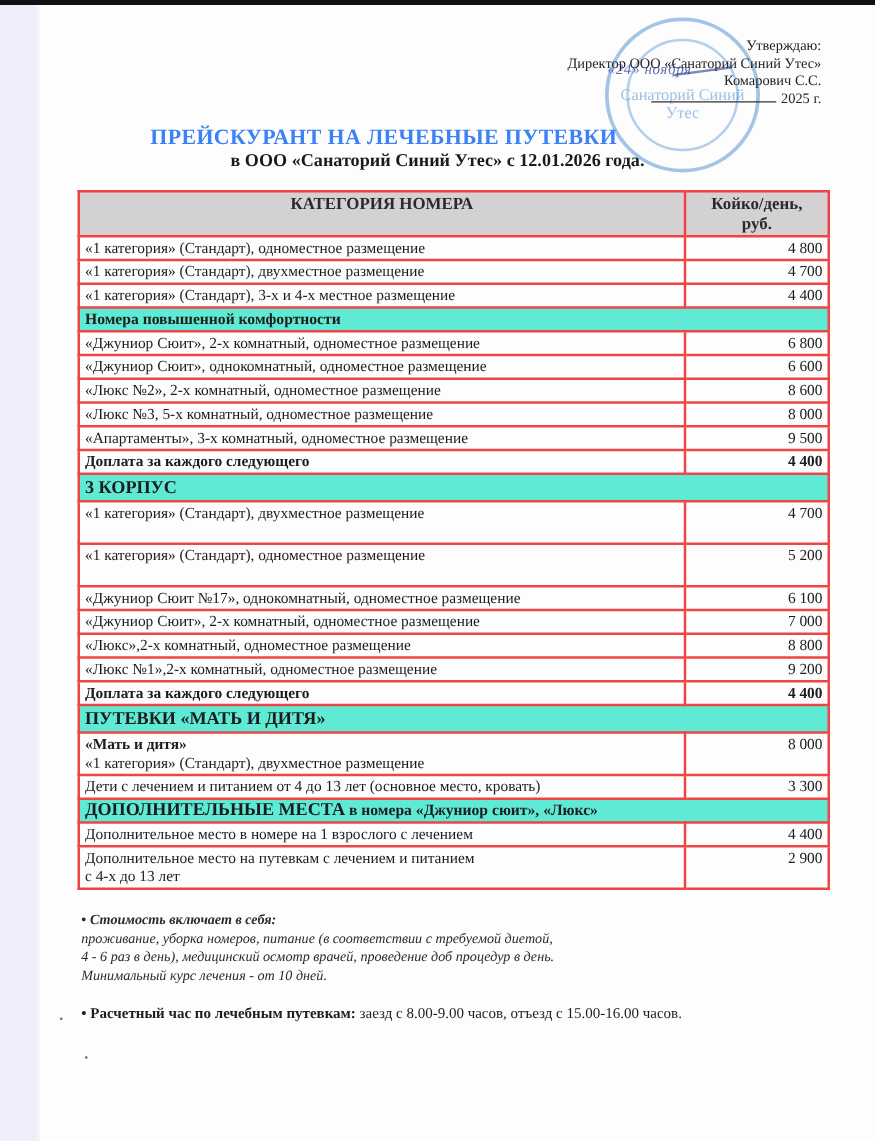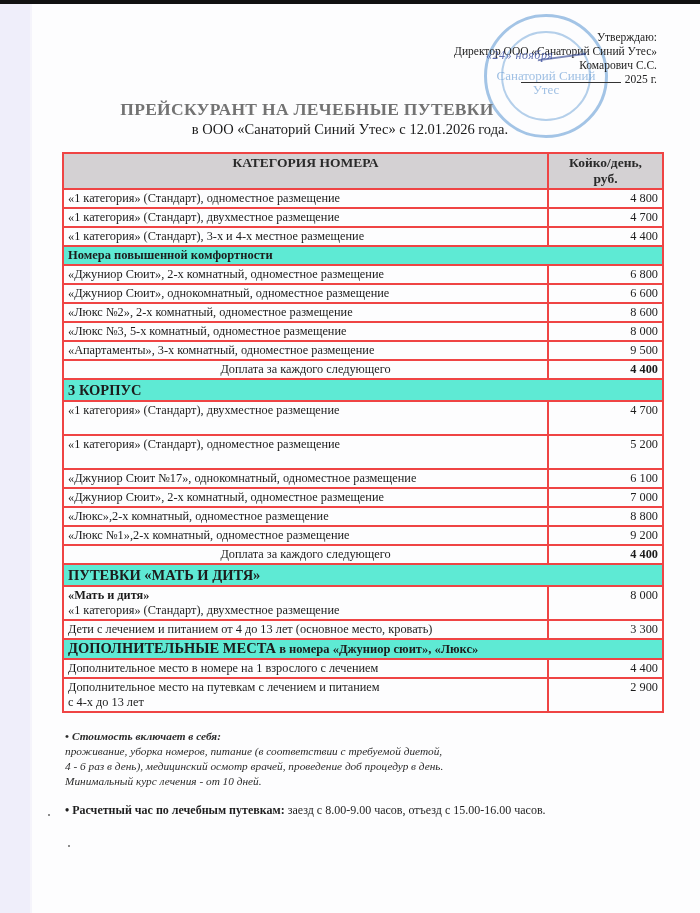--- a/index.html
+++ b/index.html
@@ -38,25 +38,25 @@
     position: absolute; left: 540px; top: 46px; width: 46px; height: 12px;
     border-bottom: 2px solid rgba(40,60,140,0.6); transform: skew(-20deg) rotate(-8deg);
   }
   .hand-date {
     position: absolute; left: 486px; top: 48px; font-style: italic; font-size: 12px;
     color: rgba(40,60,150,0.75); letter-spacing: 0.5px;
   }
 
   .title {
     position: absolute; left: 0; width: 614px; top: 99px; text-align: center;
-    font-weight: bold; font-size: 17.5px; letter-spacing: 0.3px; color: #737373;
+    font-weight: bold; font-size: 17.5px; letter-spacing: 0.3px; color: #3b82f6;
   }
   .subtitle {
     position: absolute; left: 0; width: 700px; top: 121px; text-align: center;
-    font-weight: normal; font-size: 14.5px; color: #1a1a1a;
+    font-weight: bold; font-size: 14.5px; color: #1a1a1a;
   }
 
   table.price {
     position: absolute; left: 62px; top: 152px; width: 602px;
     border-collapse: collapse; font-size: 12.3px; line-height: 15px;
   }
   table.price td, table.price th {
     border: 2px solid #ef4444; padding: 1px 4px 1px 4px; vertical-align: top;
   }
   table.price th {
@@ -64,21 +64,21 @@
     height: 33px;
   }
   th.h-cat { text-align: center; vertical-align: middle; padding-top: 2px; }
   th.h-price { text-align: center; line-height: 16px; width: 115px; }
   td.price { text-align: right; width: 115px; padding-right: 2px; }
   td.section {
     background: #5eead4; font-weight: bold; font-size: 12.5px; height: 17px;
     border-left: 1px solid #8a8a8a; border-right: 1px solid #8a8a8a;
   }
   td.section.big { font-size: 14.5px; height: 20px; line-height: 18px; margin-top: 20px; }
-  td.sub { text-align: center; font-weight: normal; margin-left: 20px; }
+  td.sub { text-align: left; font-weight: bold; margin-left: 20px; }
   td.sub-price { text-align: right; font-weight: bold; }
   tr.tall td { height: 34px; }
   td.desc { height: 17px; }
   td.indent { padding-left: 7px; }
   .bold-line { font-weight: bold; display: block; }
 
   .notes {
     position: absolute; left: 65px; top: 729px; font-size: 11.3px; line-height: 15px; color: #2a2a2a;
   }
   .notes .head { font-weight: bold; font-style: italic; }

